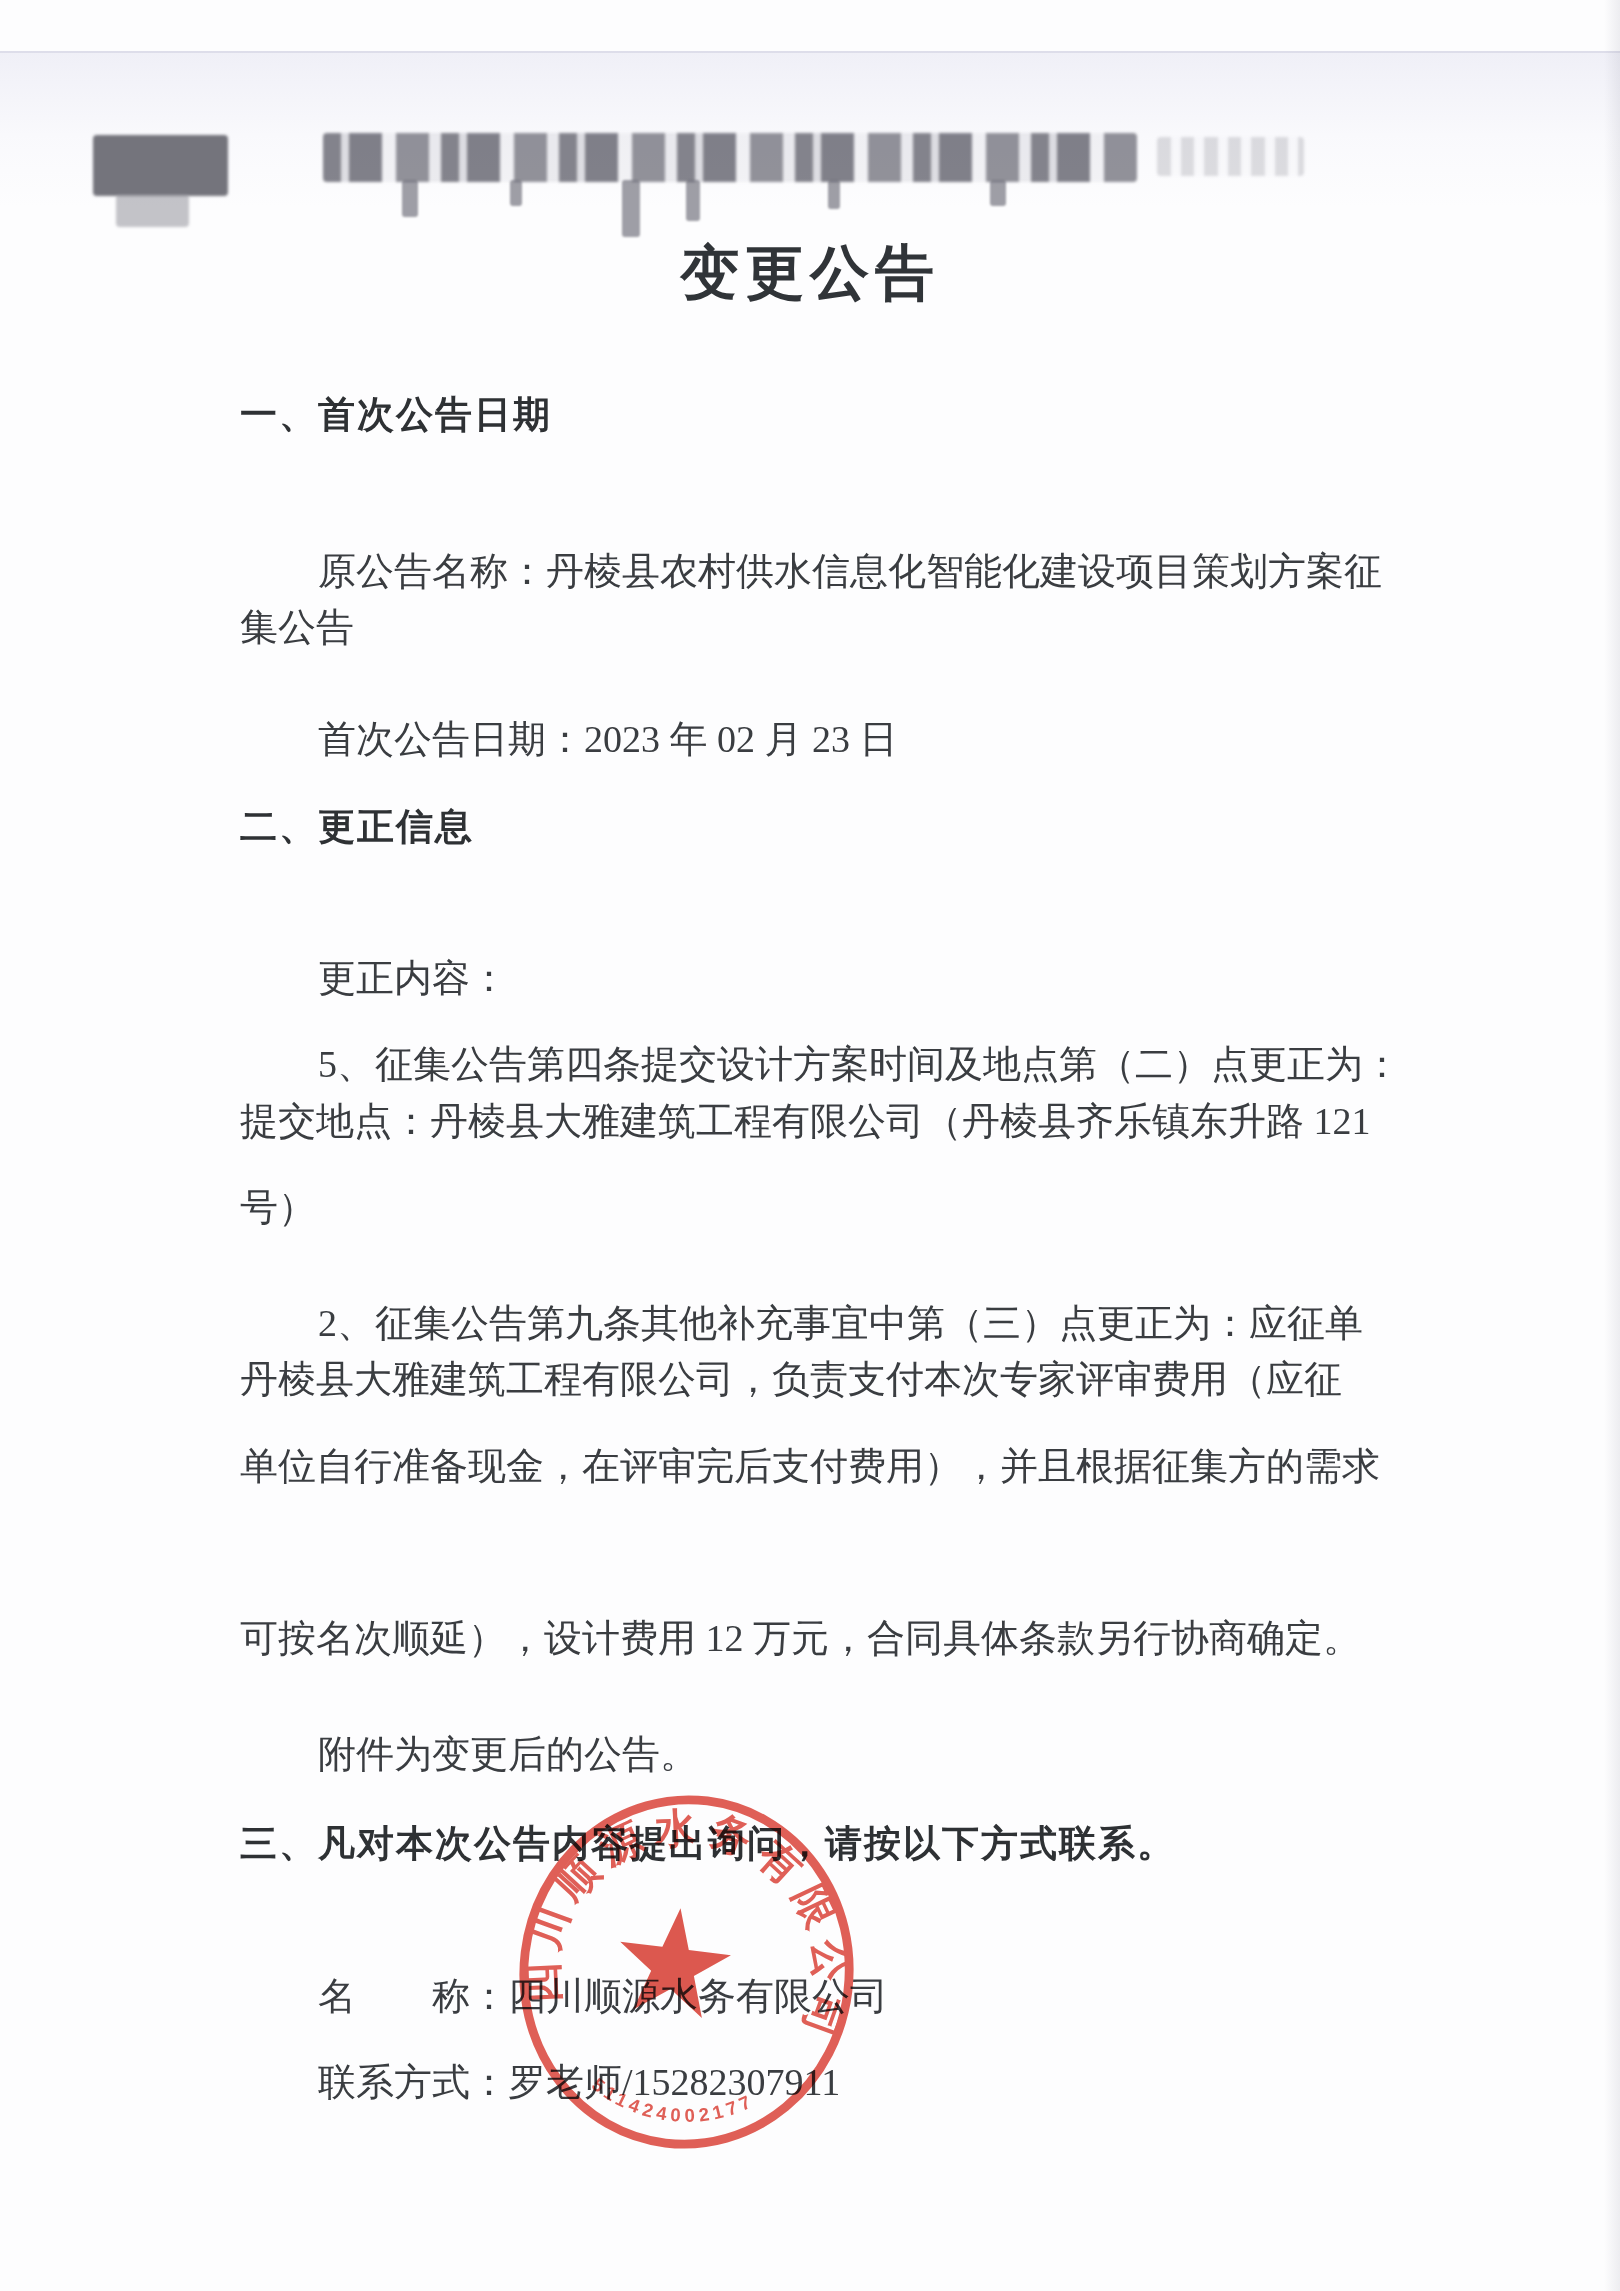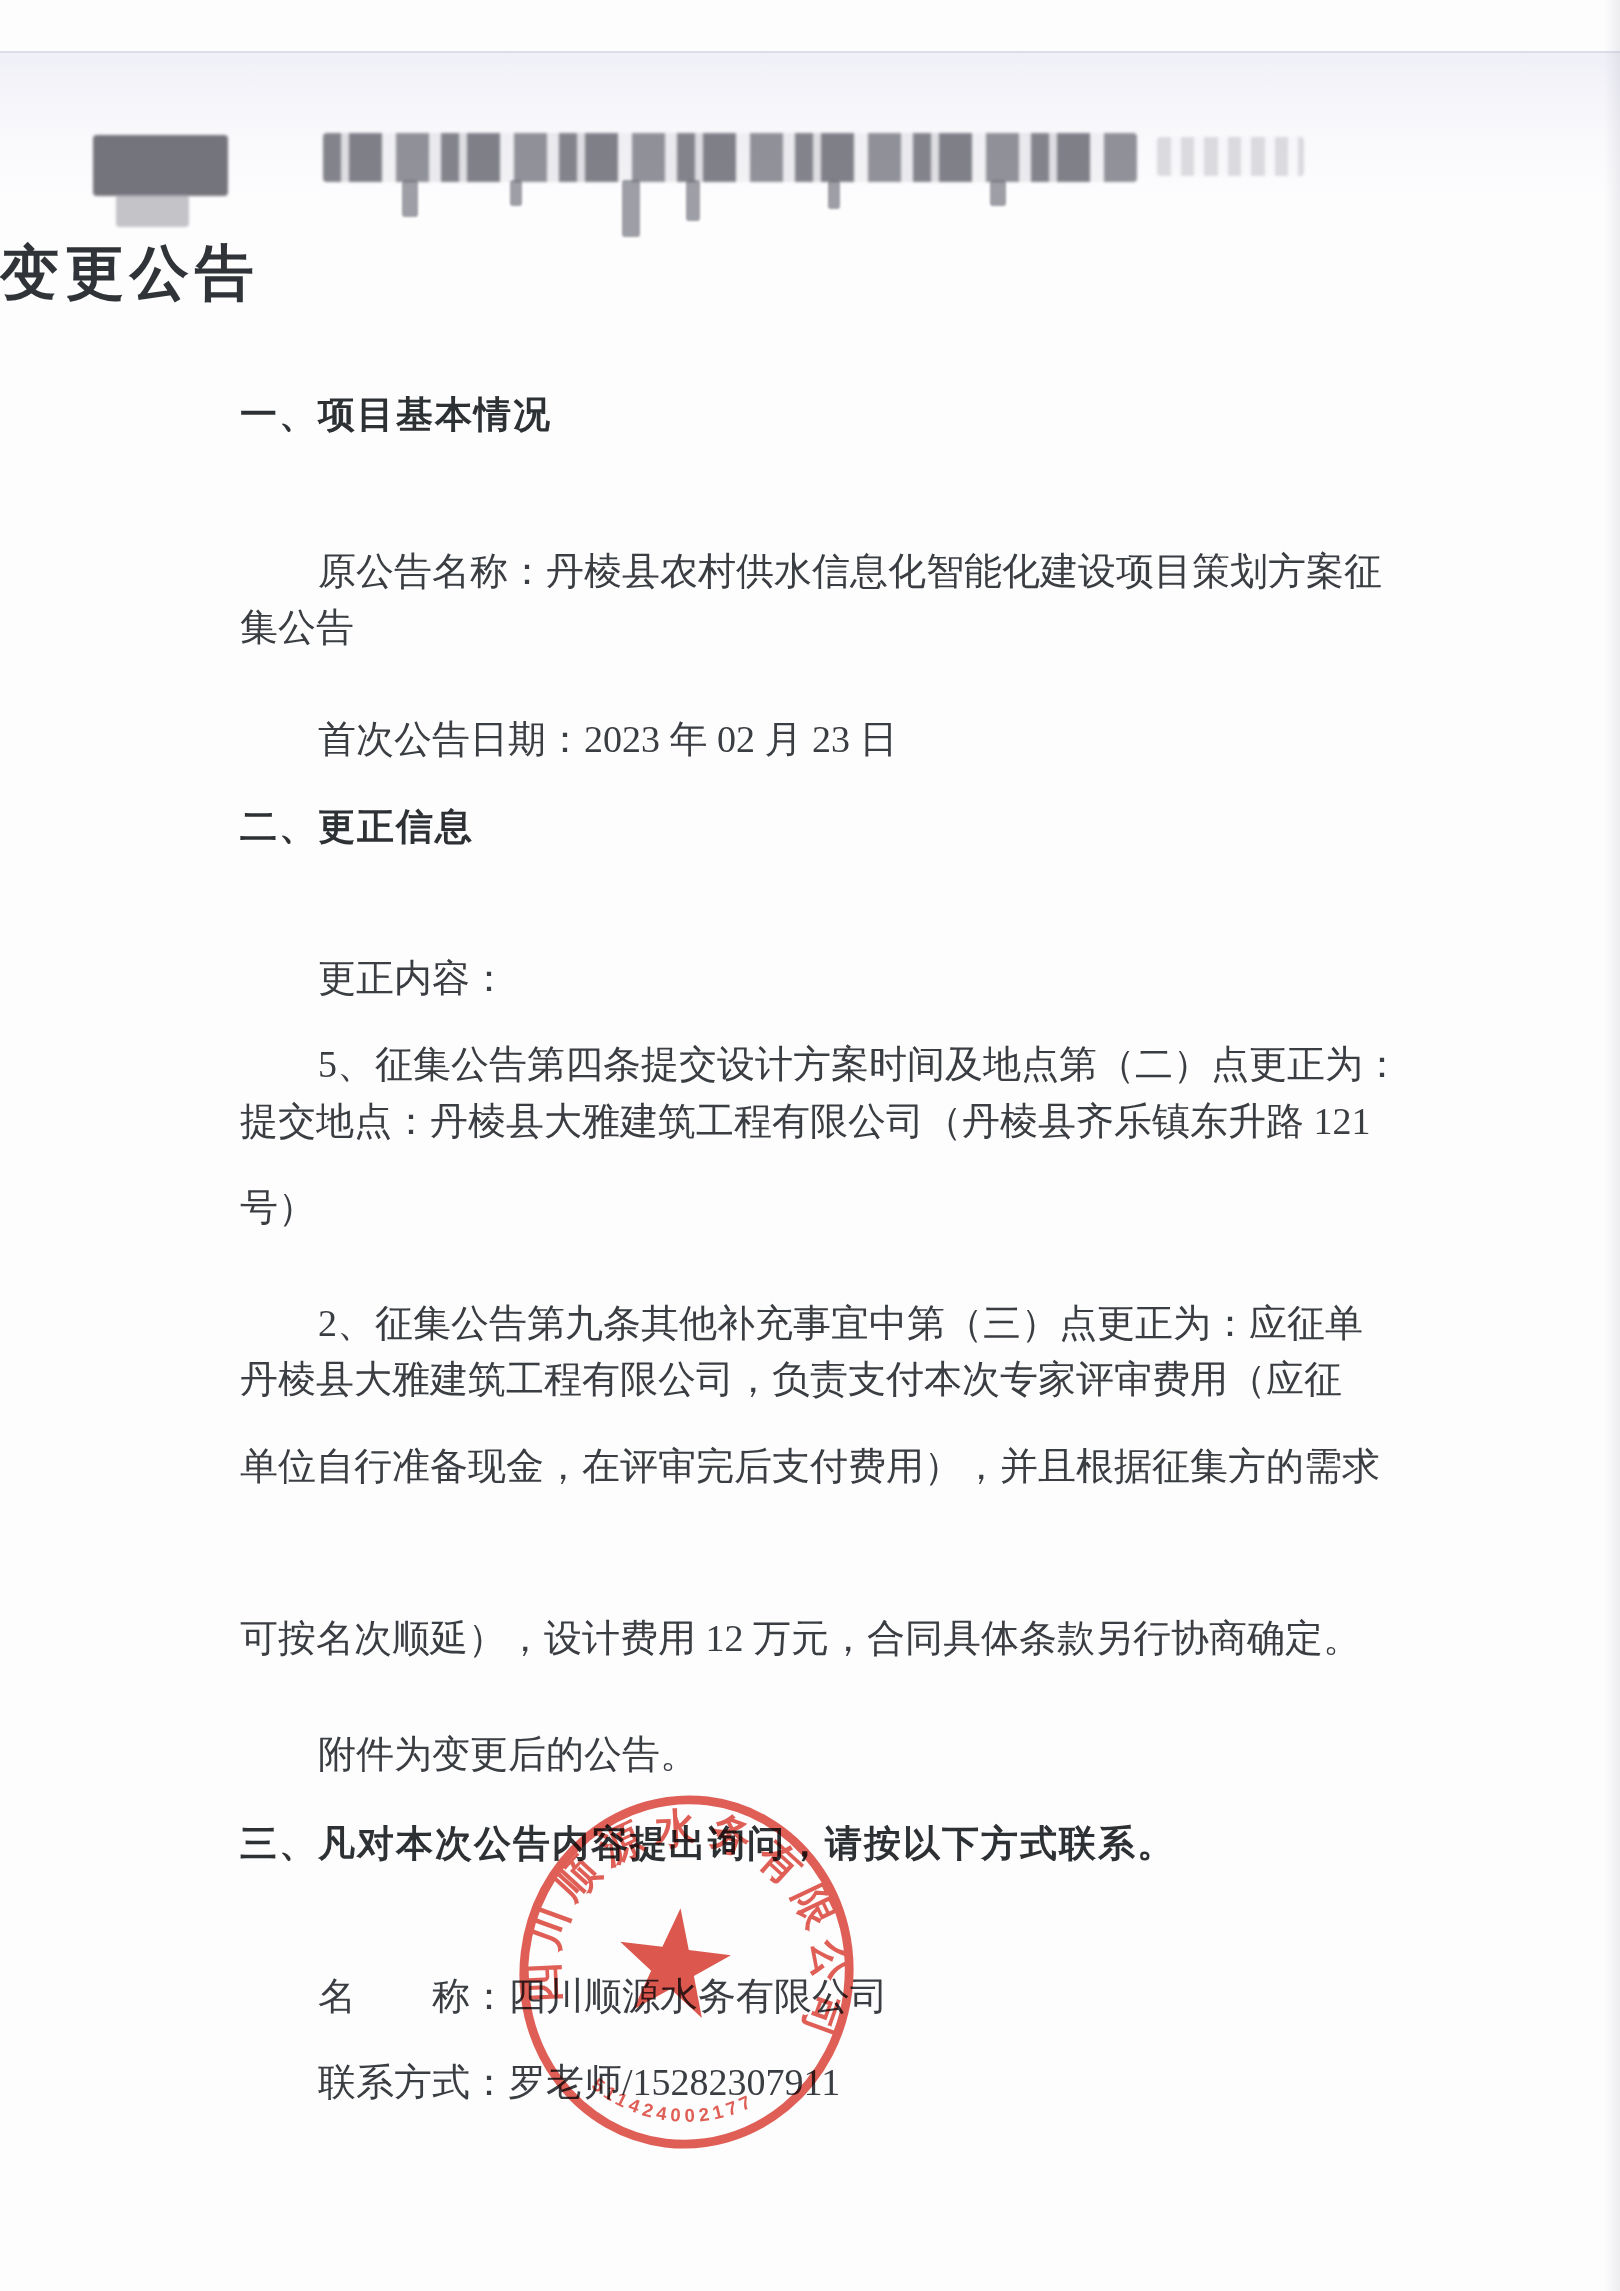--- a/index.html
+++ b/index.html
@@ -31,21 +31,21 @@
   .d3{left:622px;top:180px;width:17.6px;height:57px;}
   .d4{left:686px;top:180px;width:13.7px;height:41px;}
   .d5{left:828px;top:180px;width:11.8px;height:29px;}
   .d6{left:990px;top:180px;width:15.7px;height:25.5px;}
   
   .line{position:absolute;left:240px;white-space:nowrap;line-height:1;
     font-size:38px;color:#3a3d41;}
   .indent{left:318px;margin-top:30px;}
   .heading{font-family:"Liberation Sans","DejaVu Sans",sans-serif;font-weight:700;
     font-size:37px;color:#2e3134;letter-spacing:2px;}
-  .t-title{left:0;width:100%;text-align:left;font-size:59px;font-weight:700;
+  .t-title{left:0;width:100%;text-align:center;font-size:59px;font-weight:700;
     color:#303438;letter-spacing:5.9px;}
   
   .seal{position:absolute;left:508px;top:1784px;width:357px;height:376px;
     mix-blend-mode:multiply;opacity:.88;}
   .seal text{font-family:"Liberation Sans","DejaVu Sans",sans-serif;font-weight:700;}
 </style>
 </head>
 <body>
 
 <div class="page">
@@ -59,21 +59,21 @@
   <div class="smudge s-band2"></div>
   <div class="drip d1"></div>
   <div class="drip d2"></div>
   <div class="drip d3"></div>
   <div class="drip d4"></div>
   <div class="drip d5"></div>
   <div class="drip d6"></div>
 
   <div class="line t-title" style="top:244px">变更公告</div>
 
-  <div class="line heading" style="top:396px">一、项目基本情况</div>
+  <div class="line heading" style="top:396px">一、首次公告日期</div>
 
   <div class="line indent" style="top:522px">原公告名称：丹棱县农村供水信息化智能化建设项目策划方案征</div>
   <div class="line" style="top:608px">集公告</div>
   <div class="line indent" style="top:690px">首次公告日期：2023 年 02 月 23 日</div>
 
   <div class="line heading" style="top:808px">二、更正信息</div>
 
   <div class="line indent" style="top:929px">更正内容：</div>
   <div class="line indent" style="top:1015px">5、征集公告第四条提交设计方案时间及地点第（二）点更正为：</div>
   <div class="line" style="top:1102px">提交地点：丹棱县大雅建筑工程有限公司（丹棱县齐乐镇东升路 121</div>

